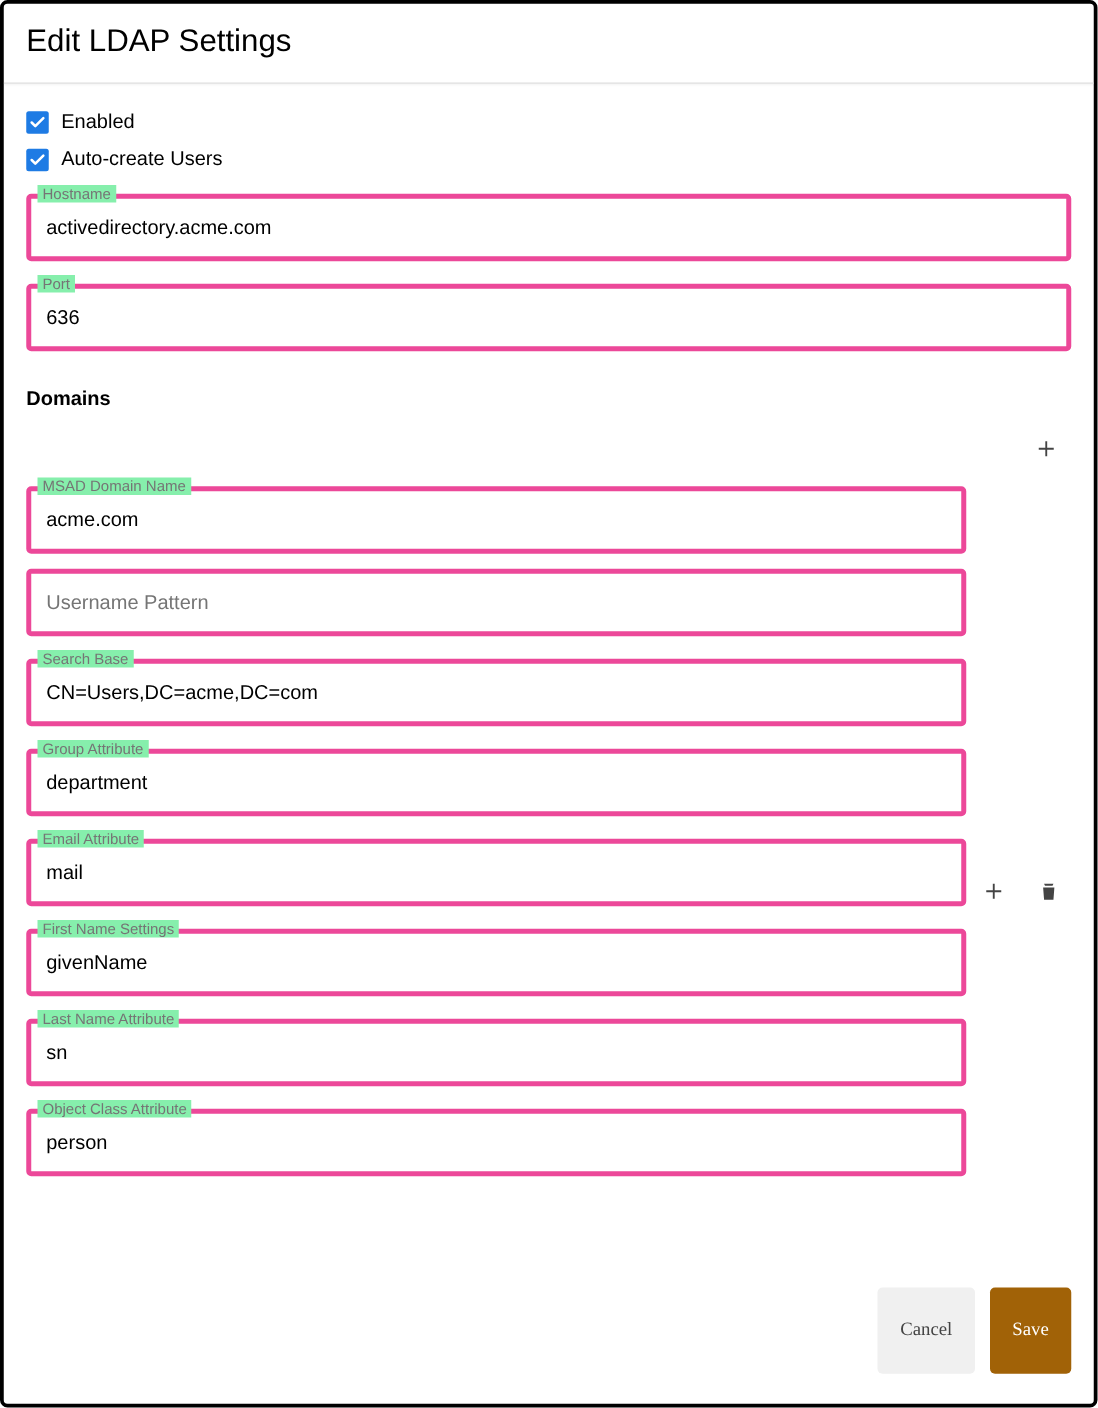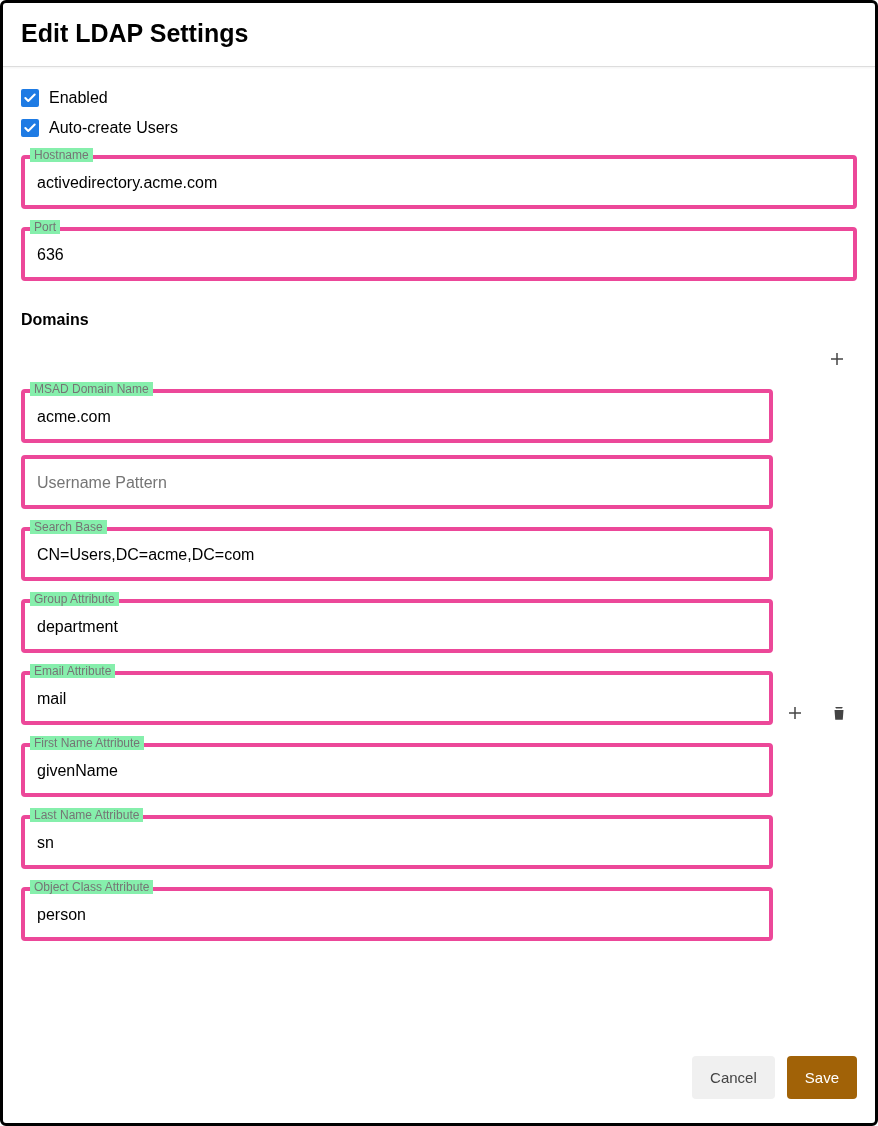--- a/index.html
+++ b/index.html
@@ -18,21 +18,21 @@
       flex-direction: column;
       overflow: hidden;
     }
     .header {
       padding: 16px 18px 18px 18px;
       border-bottom: 1px solid #ddd;
       box-shadow: 0 1px 2px rgba(0,0,0,0.05);
     }
     .header h1 {
       font-size: 25px;
-      font-weight: 700;
+      font-weight: 400;
       color: #000;
     }
     .content {
       flex: 1;
       padding: 22px 18px 10px 18px;
       overflow-y: auto;
     }
     .checkbox-row {
       display: flex;
       align-items: center;
@@ -129,26 +129,26 @@
       gap: 20px;
       align-items: center;
     }
     .footer {
       display: flex;
       justify-content: flex-end;
       gap: 12px;
       padding: 12px 18px 24px 18px;
     }
     .btn {
-      padding: 13px 18px;
+      padding: 26px 18px;
       border-radius: 4px;
       font-size: 15px;
       cursor: pointer;
       border: none;
-      font-family: Liberation Sans, sans-serif;
+      font-family: Liberation Serif, serif;
     }
     .btn-cancel {
       background: #f0f0f0;
       color: #444;
     }
     .btn-save {
       background: #a16207;
       color: #fff;
     }
   </style>
@@ -235,21 +235,21 @@
         </div>
         <div class="icon-btn">
           <svg viewBox="0 0 24 24" fill="currentColor">
               <path d="M7 4h10l-1 2H8L7 4zm-1 4h12l-1 13H7L6 8z"></path>
             </svg>
         </div>
       </div>
     </div>
 
     <div class="field-wrapper">
-      <span class="field-label">First Name Attribute</span>
+      <span class="field-label">First Name Settings</span>
       <input class="field-input" value="givenName" style="">
     </div>
 
     <div class="field-wrapper">
       <span class="field-label">Last Name Attribute</span>
       <input class="field-input" value="sn" style="">
     </div>
 
     <div class="field-wrapper">
       <span class="field-label">Object Class Attribute</span>

